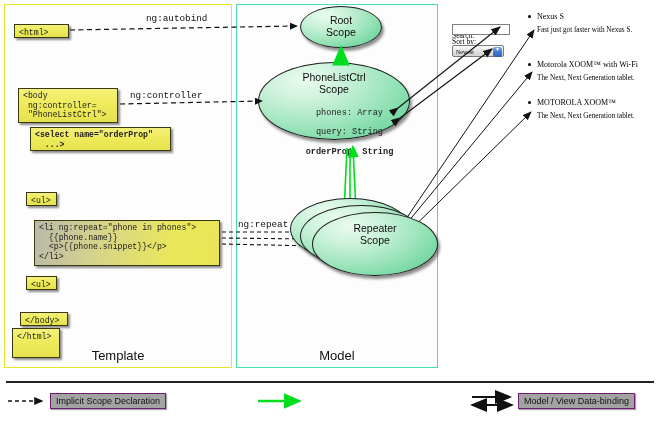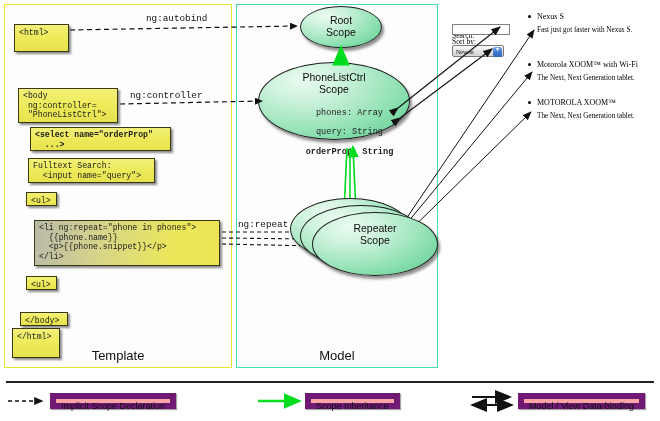--- a/index.html
+++ b/index.html
@@ -150,22 +150,22 @@
 
   
   #legend { position: absolute; left: 0; top: 381px; width: 660px; height: 40px; }
   .legend-rule {
     position: absolute; left: 6px; top: 0px; width: 648px; height: 0;
     border-top: 2px solid #222;
   }
   .legend-box {
     position: absolute;
     box-sizing: border-box;
-    border: 6px solid #701a75;
-    background: #fca5a5;
+    border: 1px solid #701a75;
+    background: #a3a3a3;
     box-shadow: 1px 1px 1px rgba(0,0,0,.35);
     font-family: "Liberation Sans", sans-serif;
     font-size: 9px;
     color: #111;
     line-height: 15px;
     padding: 0 5px;
     height: 16px;
     white-space: nowrap;
   }
   svg { position: absolute; left: 0; top: 0; overflow: visible; }
@@ -176,31 +176,29 @@
 
 <div id="stage">
 
   <div class="col" id="col-template">
     <div class="col-label">Template</div>
   </div>
   <div class="col" id="col-model">
     <div class="col-label">Model</div>
   </div>
 
-  <div class="code-box" style="left:14px; top:24px; width:55px; height:28px; line-height:11px;">&lt;html&gt;</div>
+  <div class="code-box" style="left:14px; top:24px; width:55px; height:14px; line-height:11px;">&lt;html&gt;</div>
 
   <div class="code-box" style="left:18px; top:88px; width:100px; height:35px;">&lt;body
  ng:controller=
  "PhoneListCtrl"&gt;</div>
 
   <div class="code-box bold" style="left:30px; top:127px; width:141px; height:24px;">&lt;select name="orderProp"
   ...&gt;</div>
 
-  <div class="code-box" style="left:28px; top:158px; width:127px; height:25px;">Fulltext Search:
-  &lt;input name="query"&gt;</div>
 
   <div class="code-box" style="left:26px; top:192px; width:31px; height:14px; line-height:11px;">&lt;ul&gt;</div>
 
   <div class="code-box grad-r" style="left:34px; top:220px; width:186px; height:46px;">&lt;li ng:repeat="phone in phones"&gt;
   {{phone.name}}
   &lt;p&gt;{{phone.snippet}}&lt;/p&gt;
 &lt;/li&gt;</div>
 
   <div class="code-box" style="left:26px; top:276px; width:31px; height:14px; line-height:11px;">&lt;ul&gt;</div>
 
@@ -324,17 +322,16 @@
       <line x1="8" y1="20" x2="42" y2="20" stroke="#111" stroke-width="1.3" stroke-dasharray="4,3" marker-end="url(#lg-black)"></line>
 
       <line x1="258" y1="20" x2="298" y2="20" stroke="#00dd1e" stroke-width="2.6" marker-end="url(#lg-green)"></line>
 
       <line x1="472" y1="16" x2="510" y2="16" stroke="#111" stroke-width="2.2" marker-end="url(#lg-black2)"></line>
       <line x1="510" y1="24" x2="472" y2="24" stroke="#111" stroke-width="2.2" marker-end="url(#lg-black2)"></line>
       <line x1="475" y1="24" x2="512" y2="24" stroke="#111" stroke-width="2.2" marker-end="url(#lg-black2)"></line>
     </svg>
 
     <div class="legend-box" style="left:50px; top:12px;">Implicit Scope Declaration</div>
-    <div class="legend-box" style="left:305px; top:12px;">Scope Inheritance</div>
     <div class="legend-box" style="left:518px; top:12px;">Model / View Data-binding</div>
   </div>
 
 </div>
 
 </body></html>

